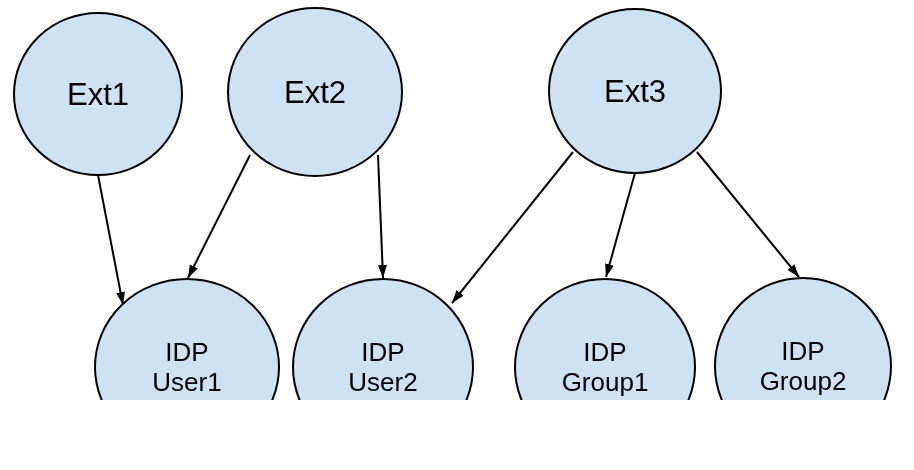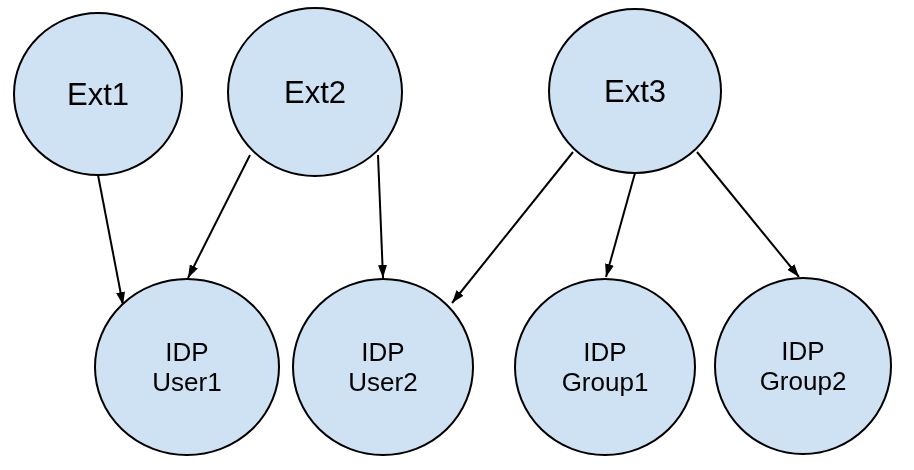--- a/index.html
+++ b/index.html
@@ -3,21 +3,21 @@
 <meta charset="utf-8">
 <style>
   html, body {
     margin: 0;
     padding: 0;
     background: #ffffff;
   }
   #canvas-wrap {
     position: relative;
     width: 914px;
-    height: 470px;
+    height: 400px;
     background: #fde047;
     overflow: hidden;
     font-family: "Liberation Sans", sans-serif;
   }
   svg text {
     font-family: "Liberation Sans", sans-serif;
     fill: #000000;
   }
 </style>
 </head>

